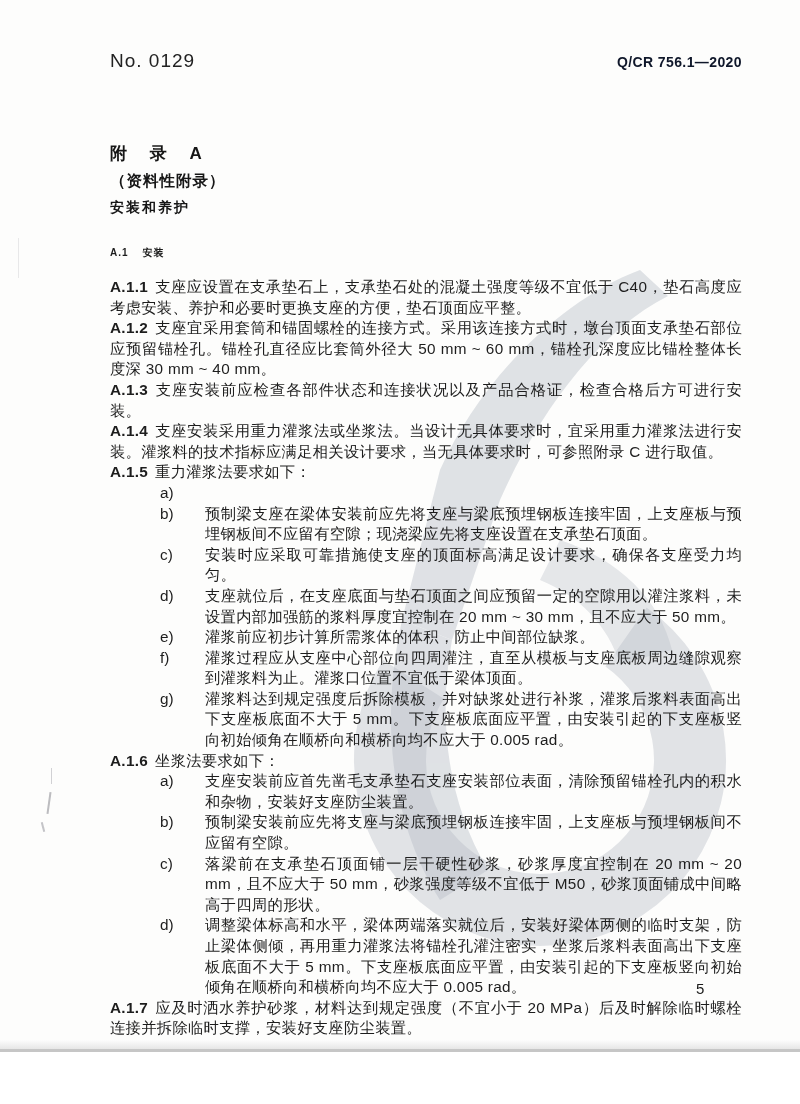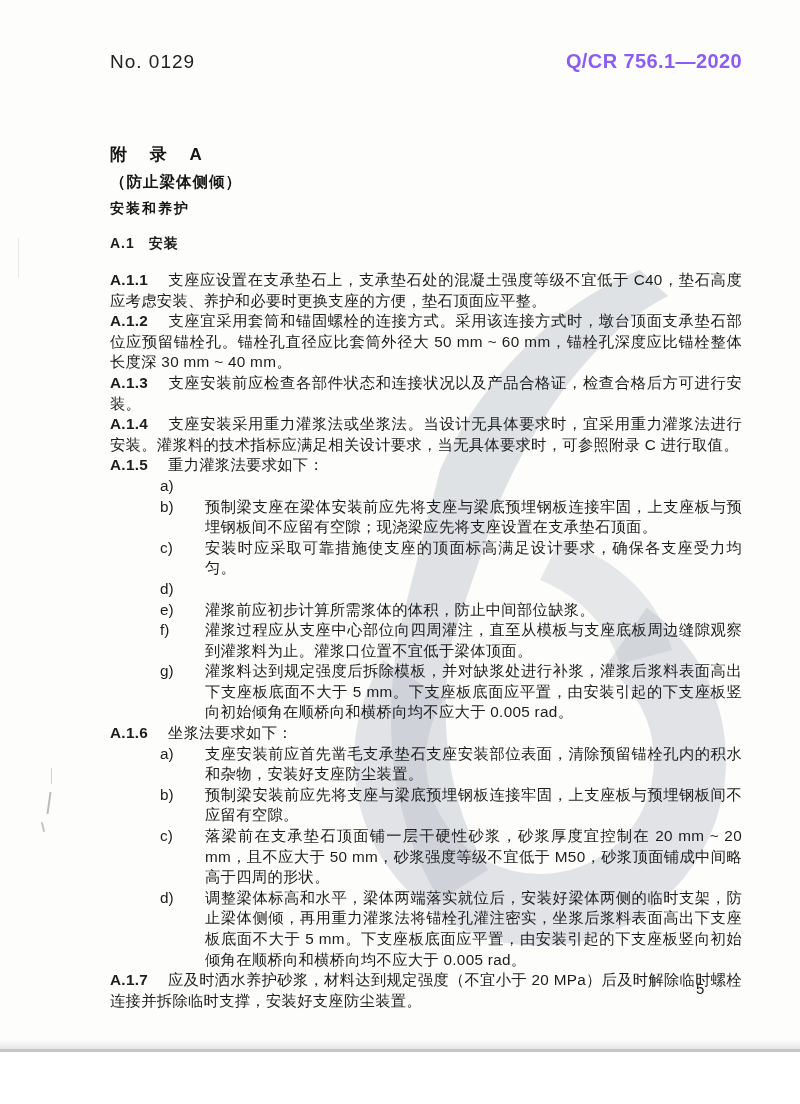--- a/index.html
+++ b/index.html
@@ -12,33 +12,33 @@
     color:#1d1d1d;
   }
   .watermark-svg {
     position:absolute; left:0; top:0; width:800px; height:1104px;
     z-index:1; pointer-events:none;
   }
   .content { position:relative; z-index:2; padding:0 58px 0 110px; }
 
   .hdr { display:flex; justify-content:space-between; align-items:baseline; padding-top:50px; }
   .hdr-left  { font-size:19px; letter-spacing:1px; color:#222; }
-  .hdr-right { font-size:20px; font-weight:bold; letter-spacing:0.4px; color:#8b5cf6; }
+  .hdr-right { font-size:14px; font-weight:bold; letter-spacing:0.4px; color:#0f172a; }
 
   .appendix { text-align:left; margin-top:68px; font-weight:bold; color:#161616; }
   .app-l1 { font-size:17px; letter-spacing:9px; line-height:27px; }
   .app-l2 { font-size:15.5px; letter-spacing:1px; line-height:27px; }
   .app-l3 { font-size:14px; letter-spacing:2px; line-height:27px; }
 
-  .section-heading { margin-top:13px; font-weight:bold; font-size:14px; letter-spacing:1px; }
+  .section-heading { margin-top:25px; font-weight:bold; font-size:10px; letter-spacing:1px; }
   .sec-num { margin-right:14px; }
 
   .clauses { margin-top:17px; font-size:15.3px; line-height:20.6px; }
   .clause { margin:0; text-align:justify; letter-spacing:0.3px; }
-  .cnum { font-weight:bold; margin-right:20px; white-space:nowrap; }
+  .cnum { font-weight:bold; margin-right:7px; white-space:nowrap; }
   .item { display:flex; padding-left:50px; }
   .ilabel { flex:0 0 45px; }
   .itext { flex:1; text-align:justify; letter-spacing:0.3px; }
 
   .page-number { position:absolute; left:696px; top:980px; z-index:2; font-size:15px; color:#1a1a1a; }
 
   .artifact { position:absolute; z-index:1; pointer-events:none; }
   .mark-1 { left:51px; top:768px; width:1px; height:16px; background:rgba(110,110,120,0.30); }
   .mark-2 { left:48px; top:792px; width:2px; height:22px; background:rgba(90,90,100,0.40); transform:rotate(8deg); }
   .mark-3 { left:42px; top:822px; width:2px; height:10px; background:rgba(90,90,100,0.35); transform:rotate(-14deg); }
@@ -73,21 +73,21 @@
 
   <div class="content">
 
     <div class="hdr">
       <span class="hdr-left">No. 0129</span>
       <span class="hdr-right">Q/CR 756.1—2020</span>
     </div>
 
     <div class="appendix">
       <div class="app-l1">附 录 A</div>
-      <div class="app-l2">（防止梁体侧倾）</div>
+      <div class="app-l2">（资料性附录）</div>
       <div class="app-l3">安装和养护</div>
     </div>
 
     <div class="section-heading">
       <span class="sec-num">A.1</span><span>安装</span>
     </div>
 
     <div class="clauses">
 
       <p class="clause"><span class="cnum">A.1.1</span><span>支座应设置在支承垫石上，支承垫石处的混凝土强度等级不宜低于 C40，垫石高度应考虑安装、养护和必要时更换支座的方便，垫石顶面应平整。</span></p>
@@ -105,20 +105,21 @@
       <div class="item">
           <span class="ilabel">b)</span>
           <span class="itext">预制梁支座在梁体安装前应先将支座与梁底预埋钢板连接牢固，上支座板与预埋钢板间不应留有空隙；现浇梁应先将支座设置在支承垫石顶面。</span>
         </div>
       <div class="item">
           <span class="ilabel">c)</span>
           <span class="itext">安装时应采取可靠措施使支座的顶面标高满足设计要求，确保各支座受力均匀。</span>
         </div>
       <div class="item">
           <span class="ilabel">d)</span>
+          <span class="itext">支座就位后，在支座底面与垫石顶面之间应预留一定的空隙用以灌注浆料，未设置内部加强筋的浆料厚度宜控制在 20 mm ~ 30 mm，且不应大于 50 mm。</span>
         </div>
       <div class="item">
           <span class="ilabel">e)</span>
           <span class="itext">灌浆前应初步计算所需浆体的体积，防止中间部位缺浆。</span>
         </div>
       <div class="item">
           <span class="ilabel">f)</span>
           <span class="itext">灌浆过程应从支座中心部位向四周灌注，直至从模板与支座底板周边缝隙观察到灌浆料为止。灌浆口位置不宜低于梁体顶面。</span>
         </div>
       <div class="item">

